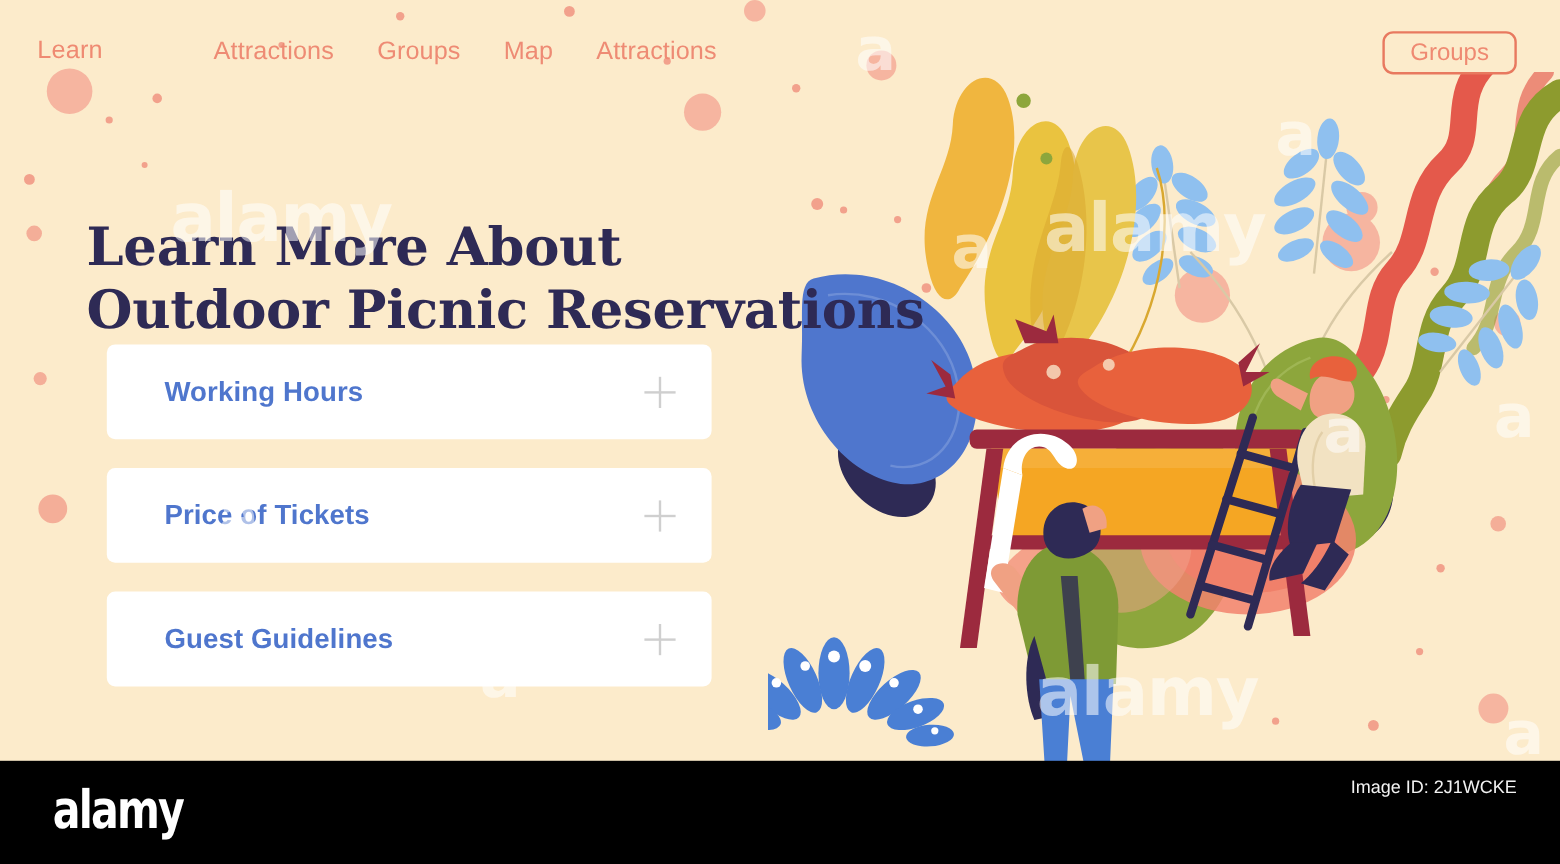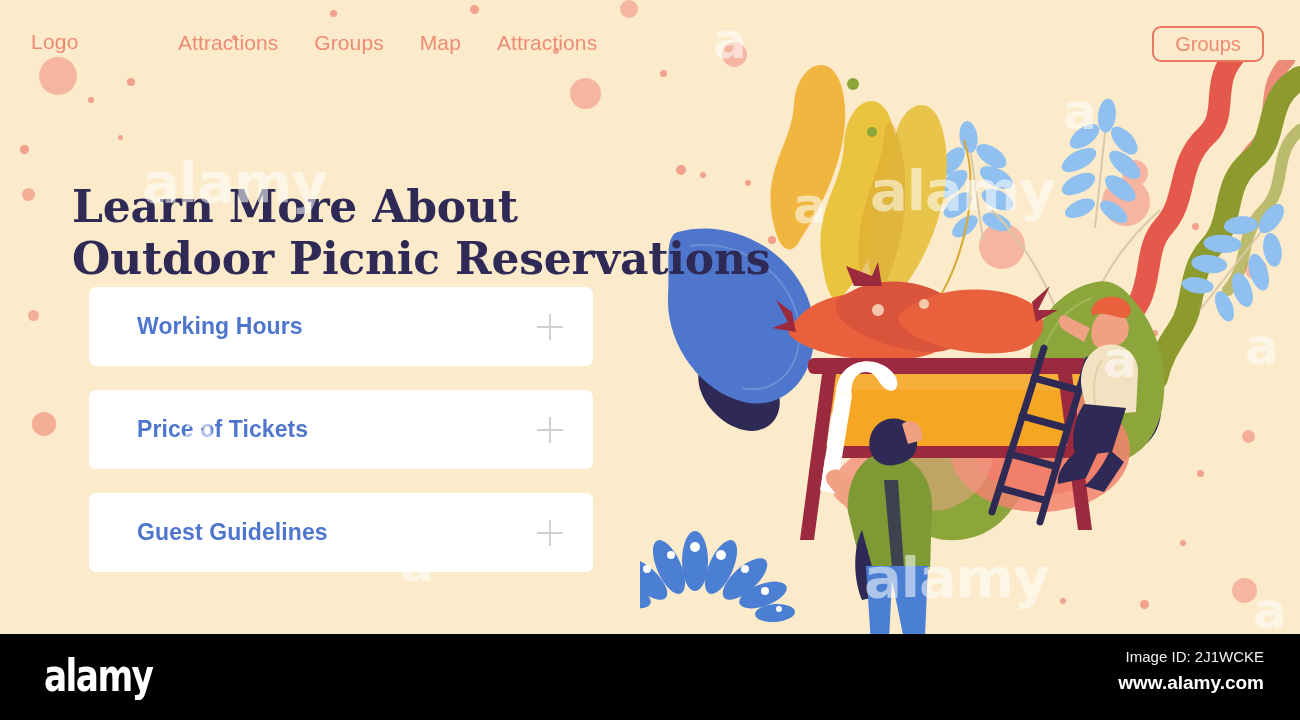--- a/index.html
+++ b/index.html
@@ -416,21 +416,21 @@
           <circle cx="84" cy="4" r="3"></circle>
         </g>
       </g>
 
       <circle cx="213" cy="24" r="6" fill="#8da63c"></circle>
       <circle cx="232" cy="72" r="5" fill="#8da63c"></circle>
     </svg>
   </div>
 
   <div class="navbar">
-    <div class="logo">Logo</div>
+    <div class="logo">Learn</div>
 
     <div class="nav-left">
       <span class="nav-link">Attractions</span>
       <span class="nav-link">Groups</span>
       <span class="nav-link">Map</span>
       <span class="nav-link">Attractions</span>
     </div>
 
 
     <div class="login-btn">Groups</div>
@@ -466,16 +466,15 @@
     <span class="wm" style="left:1245px;top:318px;font-size:50px;">a</span>
     <span class="wm" style="left:1253px;top:582px;font-size:50px;">a</span>
     <span class="wm" style="left:1103px;top:331px;font-size:50px;">a</span>
     <span class="wm" style="left:1063px;top:83px;font-size:50px;">a</span>
     <span class="wm" style="left:400px;top:535px;font-size:50px;">a</span>
   </div>
 
   <div class="footer">
     <div class="footer-logo">alamy</div>
     <div class="footer-id">Image ID: 2J1WCKE</div>
-    <div class="footer-url">www.alamy.com</div>
   </div>
 
 </div>
 
 </body></html>

